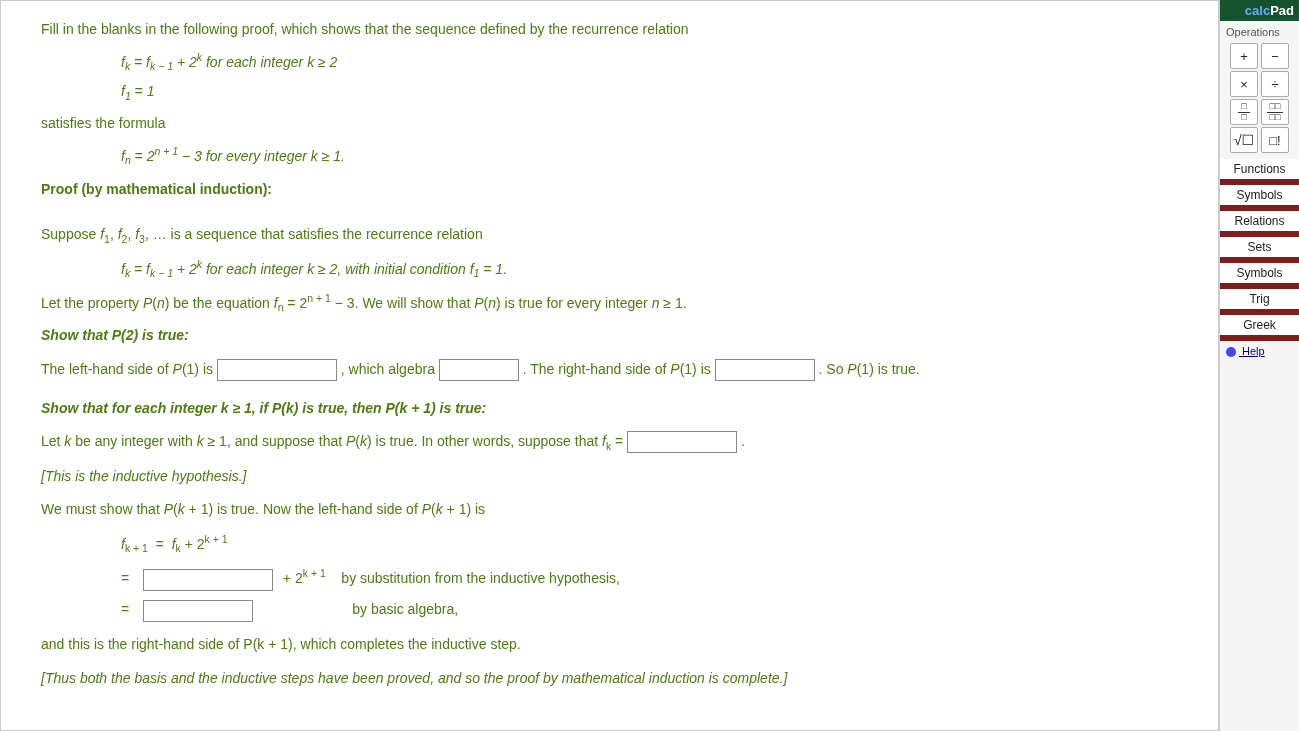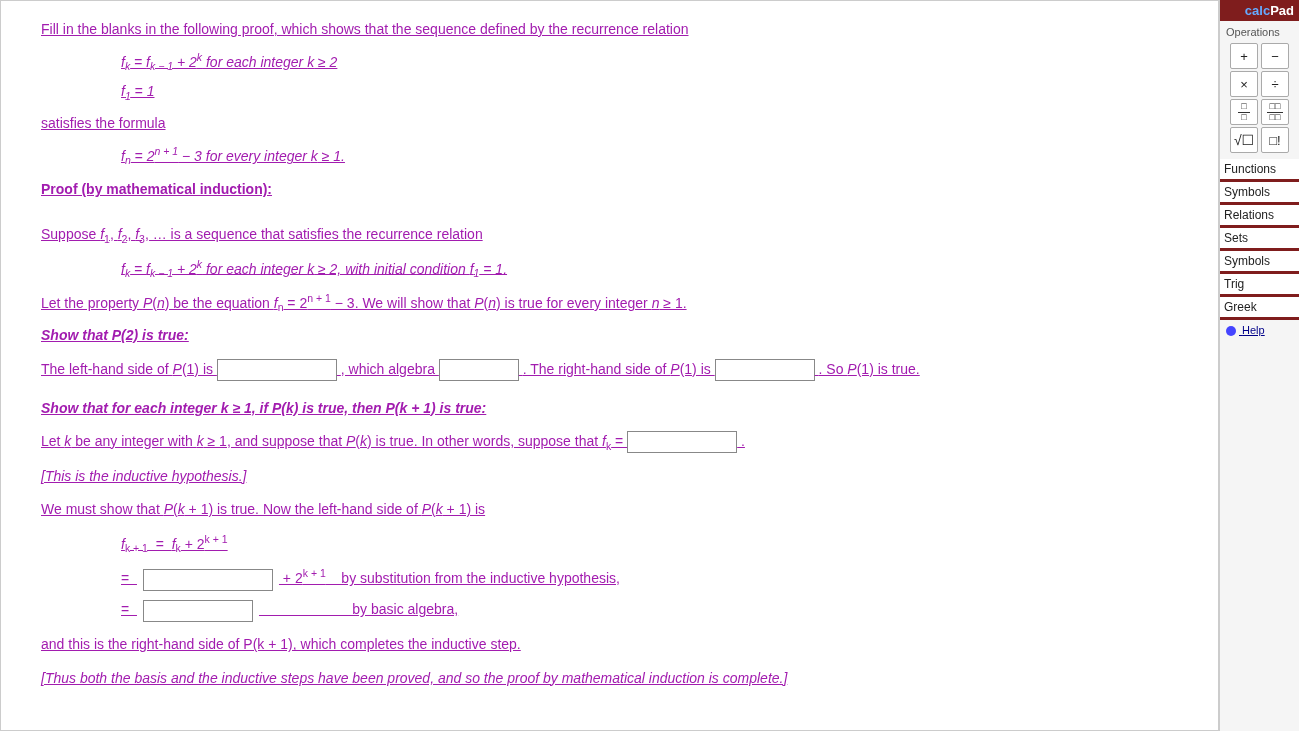--- a/index.html
+++ b/index.html
@@ -13,22 +13,21 @@
     }
     .main-content {
       flex: 1;
       padding: 10px 20px 10px 40px;
       overflow-y: auto;
       border: 1px solid #ccc;
       background: #fff;
     }
     .proof-text {
       line-height: 1.8;
-      color: #a21caf;
-      text-decoration: underline;
+      color: #4d7c0f;
     }
     .proof-text p {
       margin: 6px 0;
     }
     .math-block {
       margin: 6px 0 6px 80px;
       font-style: italic;
     }
     .math-line {
       display: block;
@@ -74,21 +73,21 @@
     
     .calcpad {
       width: 80px;
       background: #f5f5f5;
       border-left: 1px solid #ccc;
       display: flex;
       flex-direction: column;
       font-size: 12px;
     }
     .calcpad-title {
-      background: #7f1d1d;
+      background: #14532d;
       color: #fff;
       text-align: right;
       padding: 3px 5px;
       font-size: 13px;
       font-weight: bold;
     }
     .calcpad-title span {
       color: #fff;
     }
     .calcpad-title .calc-blue {
@@ -123,24 +122,25 @@
       flex-direction: column;
       align-items: center;
     }
     .frac-top { border-bottom: 1px solid #333; padding: 0 3px; font-size: 9px; }
     .frac-bot { padding: 0 3px; font-size: 9px; }
 
     .calcpad-menu-item {
       padding: 3px 4px;
       cursor: pointer;
       background: #fff;
-      border-bottom: 3px solid #7f1d1d;
+      border-bottom: 6px solid #7f1d1d;
       font-size: 12px;
       color: #222;
       display: block;
+      text-align: center;
     }
     .help-link {
       padding: 4px 6px;
       color: #008;
       font-size: 11px;
       cursor: pointer;
       text-decoration: underline;
     }
     .circle-icon {
       display: inline-block;

